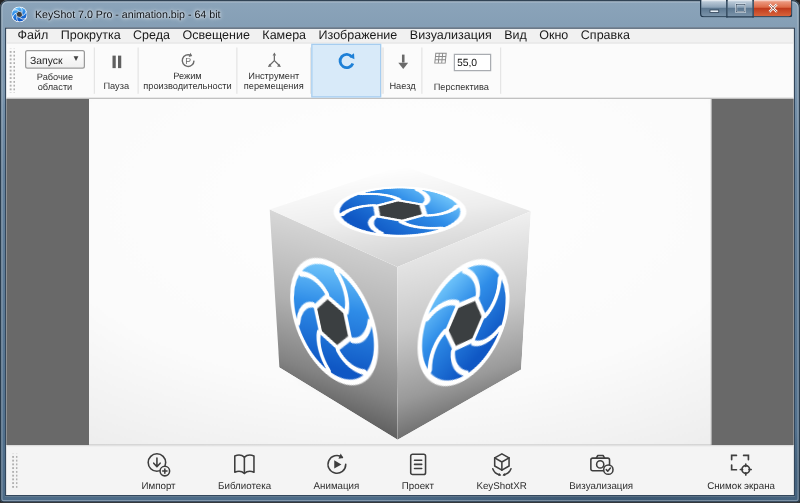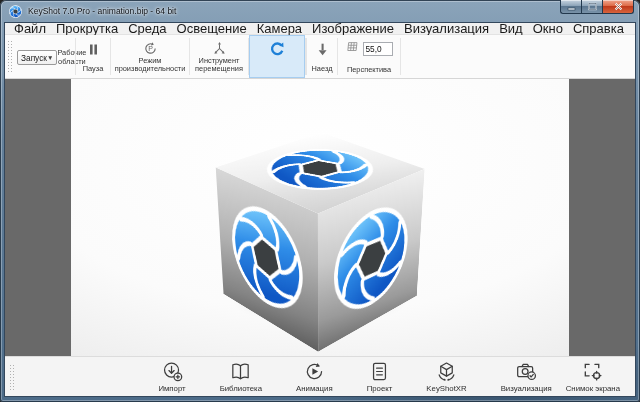--- a/index.html
+++ b/index.html
@@ -27,29 +27,29 @@
   .wc-min{width:21px;border-radius:0 0 0 3px;border-right:none;}
   .wc-max{width:22px;}
   .wc-close{width:31px;border-radius:0 0 3px 0;border-left:none;
     background:linear-gradient(180deg,#f0a58e 0%,#dd6a47 45%,#bf3a1c 50%,#d8643c 100%);}
   
   .content{position:absolute;top:22px;left:4px;right:4px;bottom:5px;background:#f0f0f0;
     border:1px solid #33475c;display:flex;flex-direction:column;overflow:hidden;}
   
   .menubar{height:12px;flex:0 0 auto;background:#f1f1f1;display:flex;align-items:center;
     padding-left:5px;border-bottom:1px solid #e3e3e3;}
-  .menu-item{font-size:13px;color:#1a1a1a;padding:0 4px;margin-right:2px;white-space:nowrap;cursor:default;}
+  .menu-item{font-size:10px;color:#1a1a1a;padding:0 4px;margin-right:2px;white-space:nowrap;cursor:default;}
   
   .toolbar{height:44px;flex:0 0 auto;background:#fbfbfb;border-bottom:1px solid #d6d6d6;
     display:flex;align-items:stretch;}
   .drag-handle{width:5px;margin:4px 1px 4px 2px;
     background-image:radial-gradient(#b0b0b0 0.8px, transparent 0.9px);
     background-size:3px 3px;background-position:0 1px;}
   .vsep{width:1px;background:#e5e5e5;margin:3px 0;}
-  .tb-ws{display:flex;flex-direction:row;align-items:center;justify-content:space-between;
+  .tb-ws{display:flex;flex-direction:column;align-items:center;justify-content:space-between;
     padding:5px 4px 3px;width:62px;}
   .combo{width:48px;height:15px;background:linear-gradient(#ffffff,#f0f0f0);border:1px solid #9a9a9a;
     border-radius:2px;display:flex;align-items:center;justify-content:space-between;
     font-size:8.3px;color:#222;padding:0 3px;}
   .combo .caret{font-size:6.5px;color:#444;}
   .tb-btn{display:flex;flex-direction:column;align-items:center;justify-content:space-between;
     padding:5px 2px 3px;border:1px solid transparent;}
   .tb-btn.active{background:#d8eaf9;border:1px solid #a6cdf0;}
   .tb-ic{height:16px;display:flex;align-items:center;justify-content:center;}
   .tb-lbl{font-size:7.4px;color:#333;text-align:center;line-height:1.18;}
@@ -81,21 +81,21 @@
   .face svg{width:104px;height:104px;}
   .f-top svg{transform:rotate(24deg);}
   .f-right svg{transform:rotate(-12deg);}
   
   .bottombar{height:40px;flex:0 0 auto;background:#f4f4f4;border-top:1px solid #dcdcdc;
     display:flex;align-items:center;}
   .bb-item{display:flex;flex-direction:column;align-items:center;justify-content:center;gap:1px;padding:0 7px;}
   .bb-ic{height:23px;display:flex;align-items:center;justify-content:center;}
   .bb-lbl{font-size:7.8px;color:#2e2e2e;white-space:nowrap;}
   .bb-left{margin-left:2px;display:flex;align-items:center;}
-  .bb-center{flex:1;display:flex;justify-content:flex-end;gap:20px;margin-left:46px;}
+  .bb-center{flex:1;display:flex;justify-content:center;gap:20px;margin-left:46px;}
   .bb-right{margin-right:8px;}
 </style>
 </head>
 <body>
 
 <div class="window">
 
   <svg width="0" height="0" style="position:absolute" aria-hidden="true">
     <defs>
       <linearGradient id="ksblue" x1="0" y1="0" x2="0.25" y2="1">

